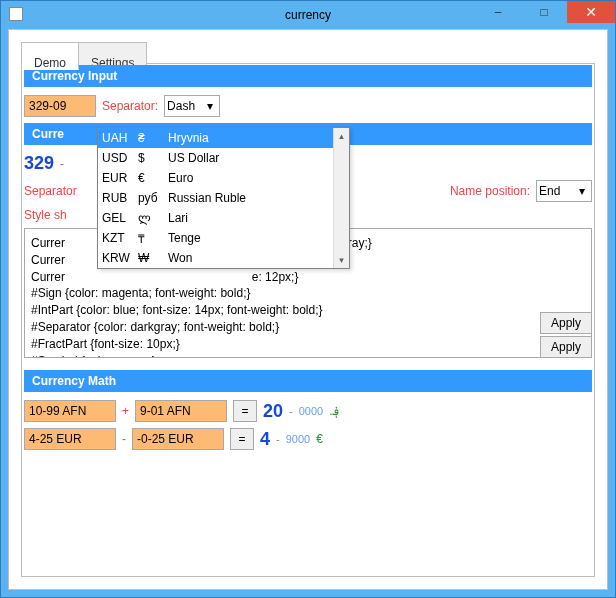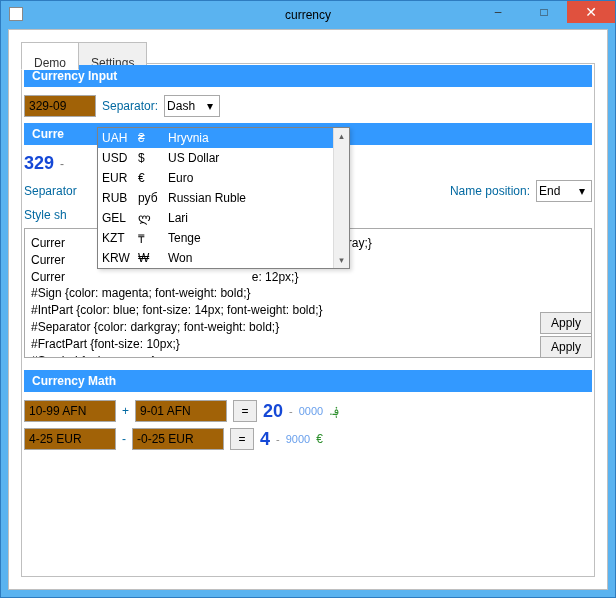--- a/index.html
+++ b/index.html
@@ -12,25 +12,25 @@
 .winbtn { width: 46px; height: 22px; display: flex; align-items: center; justify-content: center; color: #333; }
 .winbtn.close { background: #e0513e; color: #fff; width: 48px; }
 .winbtn.close span { font-size: 14px; }
 .client { position: absolute; left: 7px; top: 28px; right: 7px; bottom: 7px; background: #fff; border: 1px solid #bfbfbf; }
 .tabs { position: absolute; left: 12px; top: 12px; right: 12px; height: 22px; display: flex; border-bottom: 1px solid #bfbfbf; }
 .tab { padding: 13px 12px; border: 1px solid #bfbfbf; border-bottom: none; margin-right: -1px; background: #f0f0f0; color: #333; }
 .tab.active { background: #fff; position: relative; z-index: 2; border-bottom: 1px solid #fff; margin-bottom: -1px; }
 .panel { position: absolute; left: 12px; top: 33px; right: 12px; bottom: 12px; border: 1px solid #bfbfbf; border-top: none; padding: 2px; }
 .section-h { background: #3399ff; color: #fff; font-weight: bold; padding: 4px 8px; margin-bottom: 8px; }
 .row { display: flex; align-items: center; gap: 6px; margin-bottom: 6px; }
-input[type=text] { border: 1px solid #a9a9a9; padding: 2px 4px; height: 22px; background: #a16207; }
+input[type=text] { border: 1px solid #a9a9a9; padding: 2px 4px; height: 22px; background: #fdba74; }
 select, .select { border: 1px solid #a9a9a9; padding: 1px 2px; height: 22px; background: #fff; display: inline-flex; align-items: center; }
 .select { width: 56px; position: relative; padding-right: 14px; }
 .select .arrow { position: absolute; right: 2px; top: 3px; width: 14px; height: 14px; display: flex; align-items: center; justify-content: center; }
-.label { color: #0369a1; }
+.label { color: #ef4444; }
 .big-num { color: #1548d6; font-weight: bold; font-size: 18px; }
 .frac { color: #6aa0ec; font-size: 11px; }
 .fracg { color: #888; font-size: 11px; }
 .sep { color: #777; }
 .sym { color: #2d8f2d; }
 .textarea { border: 1px solid #a9a9a9; padding: 6px; width: 100%; height: 130px; background: #fff; white-space: pre; overflow: hidden; line-height: 1.4; }
 .btn { border: 1px solid #a9a9a9; background: #efefef; padding: 2px 10px; height: 22px; display: inline-flex; align-items: center; }
 .eq { border: 1px solid #a9a9a9; background: #efefef; width: 24px; height: 22px; display: inline-flex; align-items: center; justify-content: center; }
 .section2 { margin-top: 12px; }
 .dropdown { position: absolute; left: 73px; top: 32px; width: 253px; background: #fff; border: 1px solid #828282; box-shadow: 2px 2px 4px rgba(0,0,0,.15); z-index: 50; }

